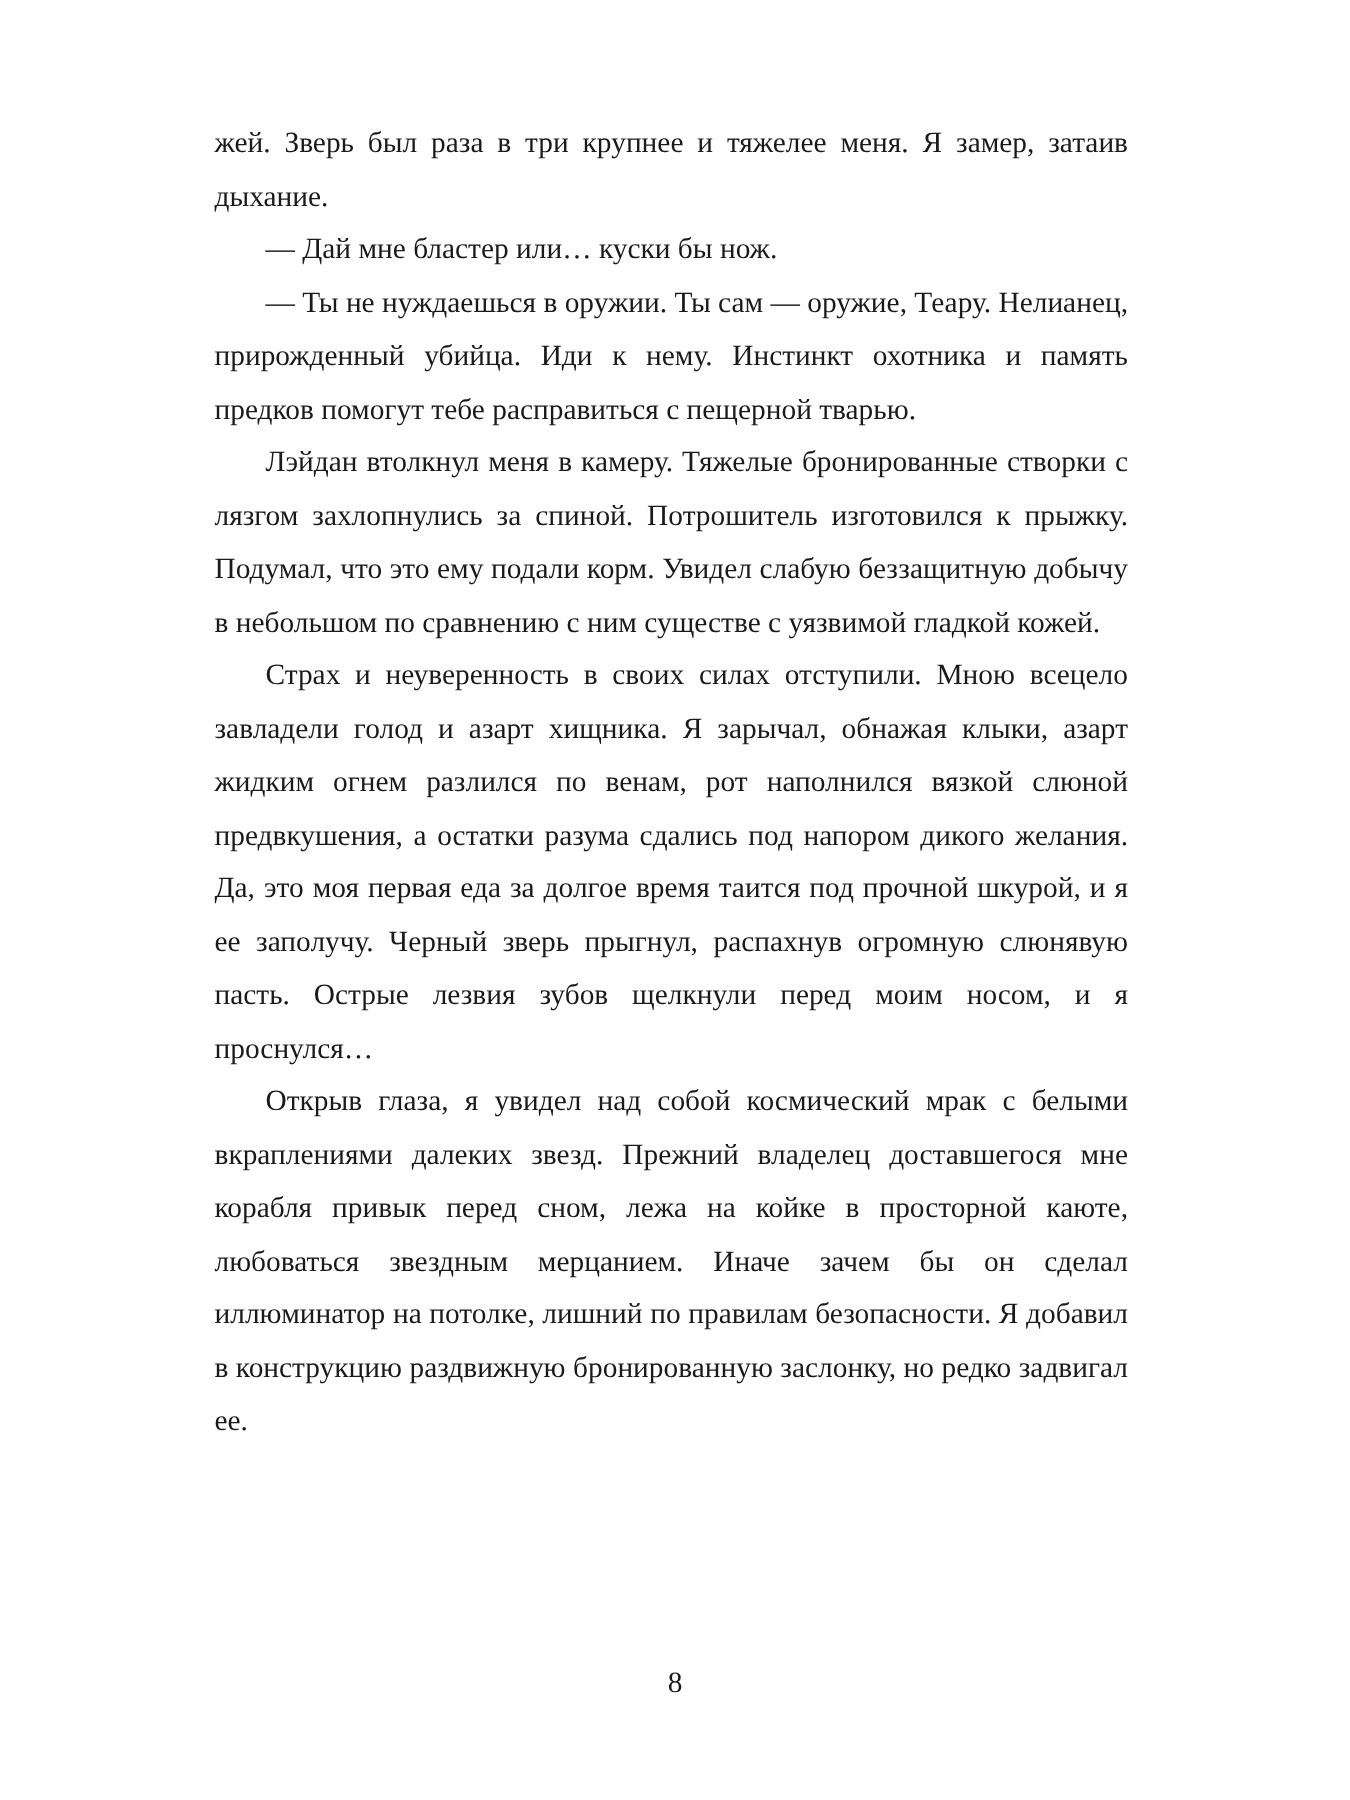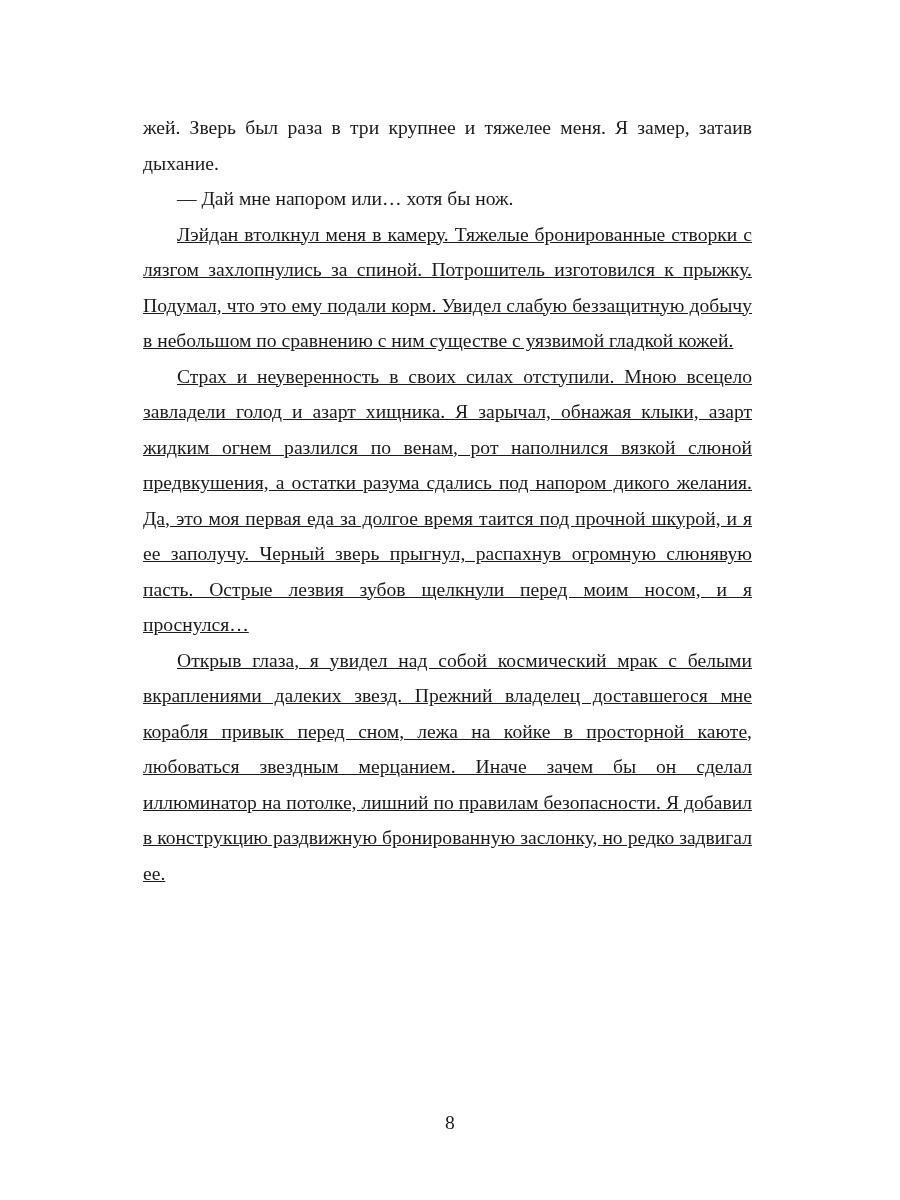--- a/index.html
+++ b/index.html
@@ -19,29 +19,27 @@
     width: 900px;
     height: 1200px;
     box-sizing: border-box;
     padding: 78px 148px 0 143px;
   }
   .text-body {
     font-size: 19.6px;
     line-height: 35.5px;
     text-align: justify;
     text-justify: inter-word;
-    margin-top: 32px;
   }
   .para {
     margin: 0;
     text-indent: 0;
   }
   .para.indent {
     text-indent: 34px;
-    text-decoration: underline;
   }
   .para.dash {
     text-indent: 34px;
   }
   .page-number {
     position: absolute;
     left: 0;
     right: 0;
     top: 1112px;
     text-align: center;
@@ -49,19 +47,20 @@
     font-family: "Liberation Serif", serif;
     color: #1a1a1a;
   }
 </style>
 </head>
 <body>
 
 <div class="page">
   <div class="text-body">
     <p class="para">жей. Зверь был раза в три крупнее и тяжелее меня. Я замер, затаив дыхание.</p>
-    <p class="para dash">— Дай мне напором или… хотя бы нож.</p>
+    <p class="para dash">— Дай мне бластер или… куски бы нож.</p>
+    <p class="para dash">— Ты не нуждаешься в оружии. Ты сам — оружие, Теару. Нелианец, прирожденный убийца. Иди к нему. Инстинкт охотника и память предков помогут тебе расправиться с пещерной тварью.</p>
     <p class="para indent">Лэйдан втолкнул меня в камеру. Тяжелые бронированные створки с лязгом захлопнулись за спиной. Потрошитель изготовился к прыжку. Подумал, что это ему подали корм. Увидел слабую беззащитную добычу в небольшом по сравнению с ним существе с уязвимой гладкой кожей.</p>
     <p class="para indent">Страх и неуверенность в своих силах отступили. Мною всецело завладели голод и азарт хищника. Я зарычал, обнажая клыки, азарт жидким огнем разлился по венам, рот наполнился вязкой слюной предвкушения, а остатки разума сдались под напором дикого желания. Да, это моя первая еда за долгое время таится под прочной шкурой, и я ее заполучу. Черный зверь прыгнул, распахнув огромную слюнявую пасть. Острые лезвия зубов щелкнули перед моим носом, и я проснулся…</p>
     <p class="para indent">Открыв глаза, я увидел над собой космический мрак с белыми вкраплениями далеких звезд. Прежний владелец доставшегося мне корабля привык перед сном, лежа на койке в просторной каюте, любоваться звездным мерцанием. Иначе зачем бы он сделал иллюминатор на потолке, лишний по правилам безопасности. Я добавил в конструкцию раздвижную бронированную заслонку, но редко задвигал ее.</p>
   </div>
   <div class="page-number">8</div>
 </div>
 
 </body></html>

